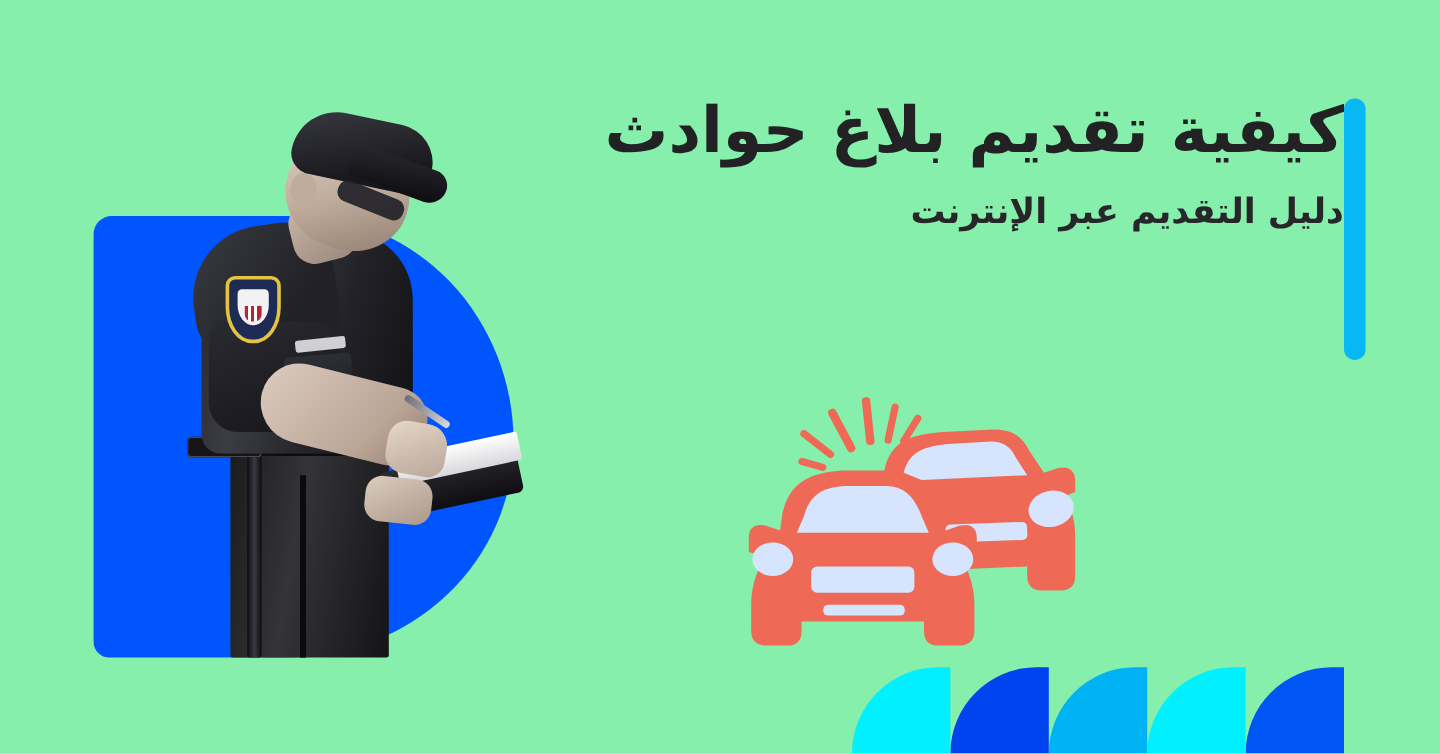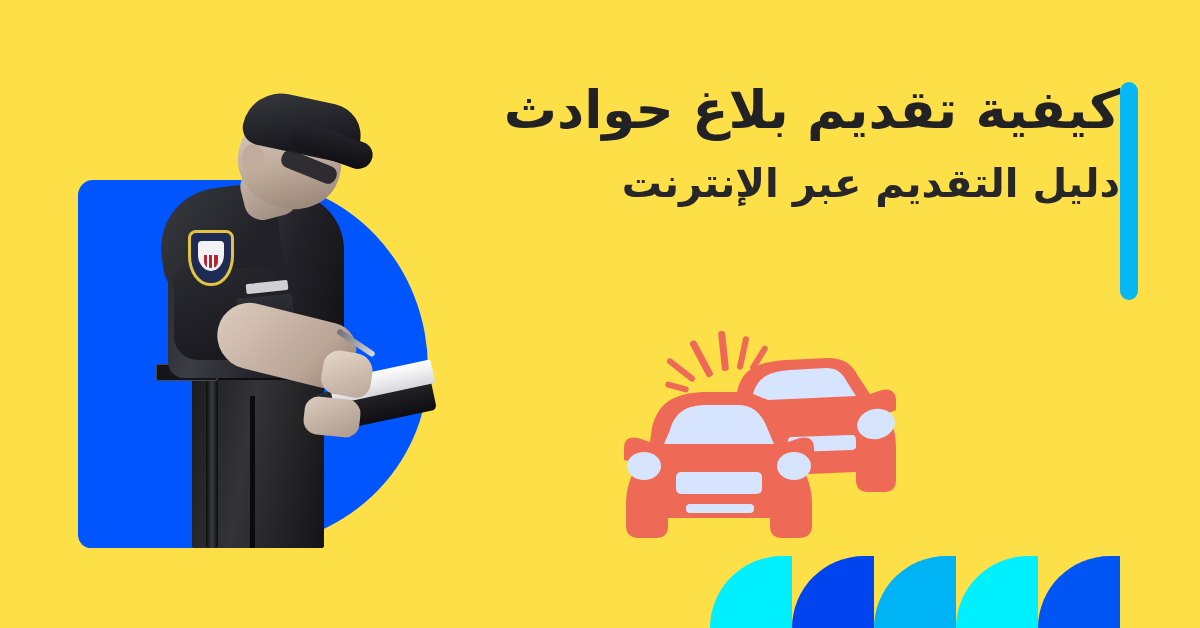--- a/index.html
+++ b/index.html
@@ -241,21 +241,21 @@
   .headline {
     margin: 0;
     font-size: 53px;
     line-height: 1.34;
     font-weight: bold;
     color: #222224;
     letter-spacing: 0;
   }
   .subhead {
     margin: 14px 0 0 0;
-    font-size: 40px;
+    font-size: 29px;
     font-weight: bold;
     color: #27272a;
     line-height: 1.2;
   }
 
   
   .crash-illustration {
     position: absolute;
     left: 590px;
     top: 320px;
@@ -274,21 +274,21 @@
   }
   .arc {
     width: 82px;
     height: 72px;
     border-radius: 82px 0 0 0;
   }
 </style>
 </head>
 <body>
 
-<div id="banner" dir="rtl" lang="ar" style="background: #fde047;">
+<div id="banner" dir="rtl" lang="ar" style="background: #86efac;">
 
   <div class="photo-zone">
 
     <div class="blue-blob" style="background: rgb(0, 85, 255);"></div>
 
     <div class="officer">
       <div class="of-part of-legs"></div>
       <div class="of-part of-leg-split"></div>
       <div class="of-part of-baton"></div>
       <div class="of-part of-belt"></div>

